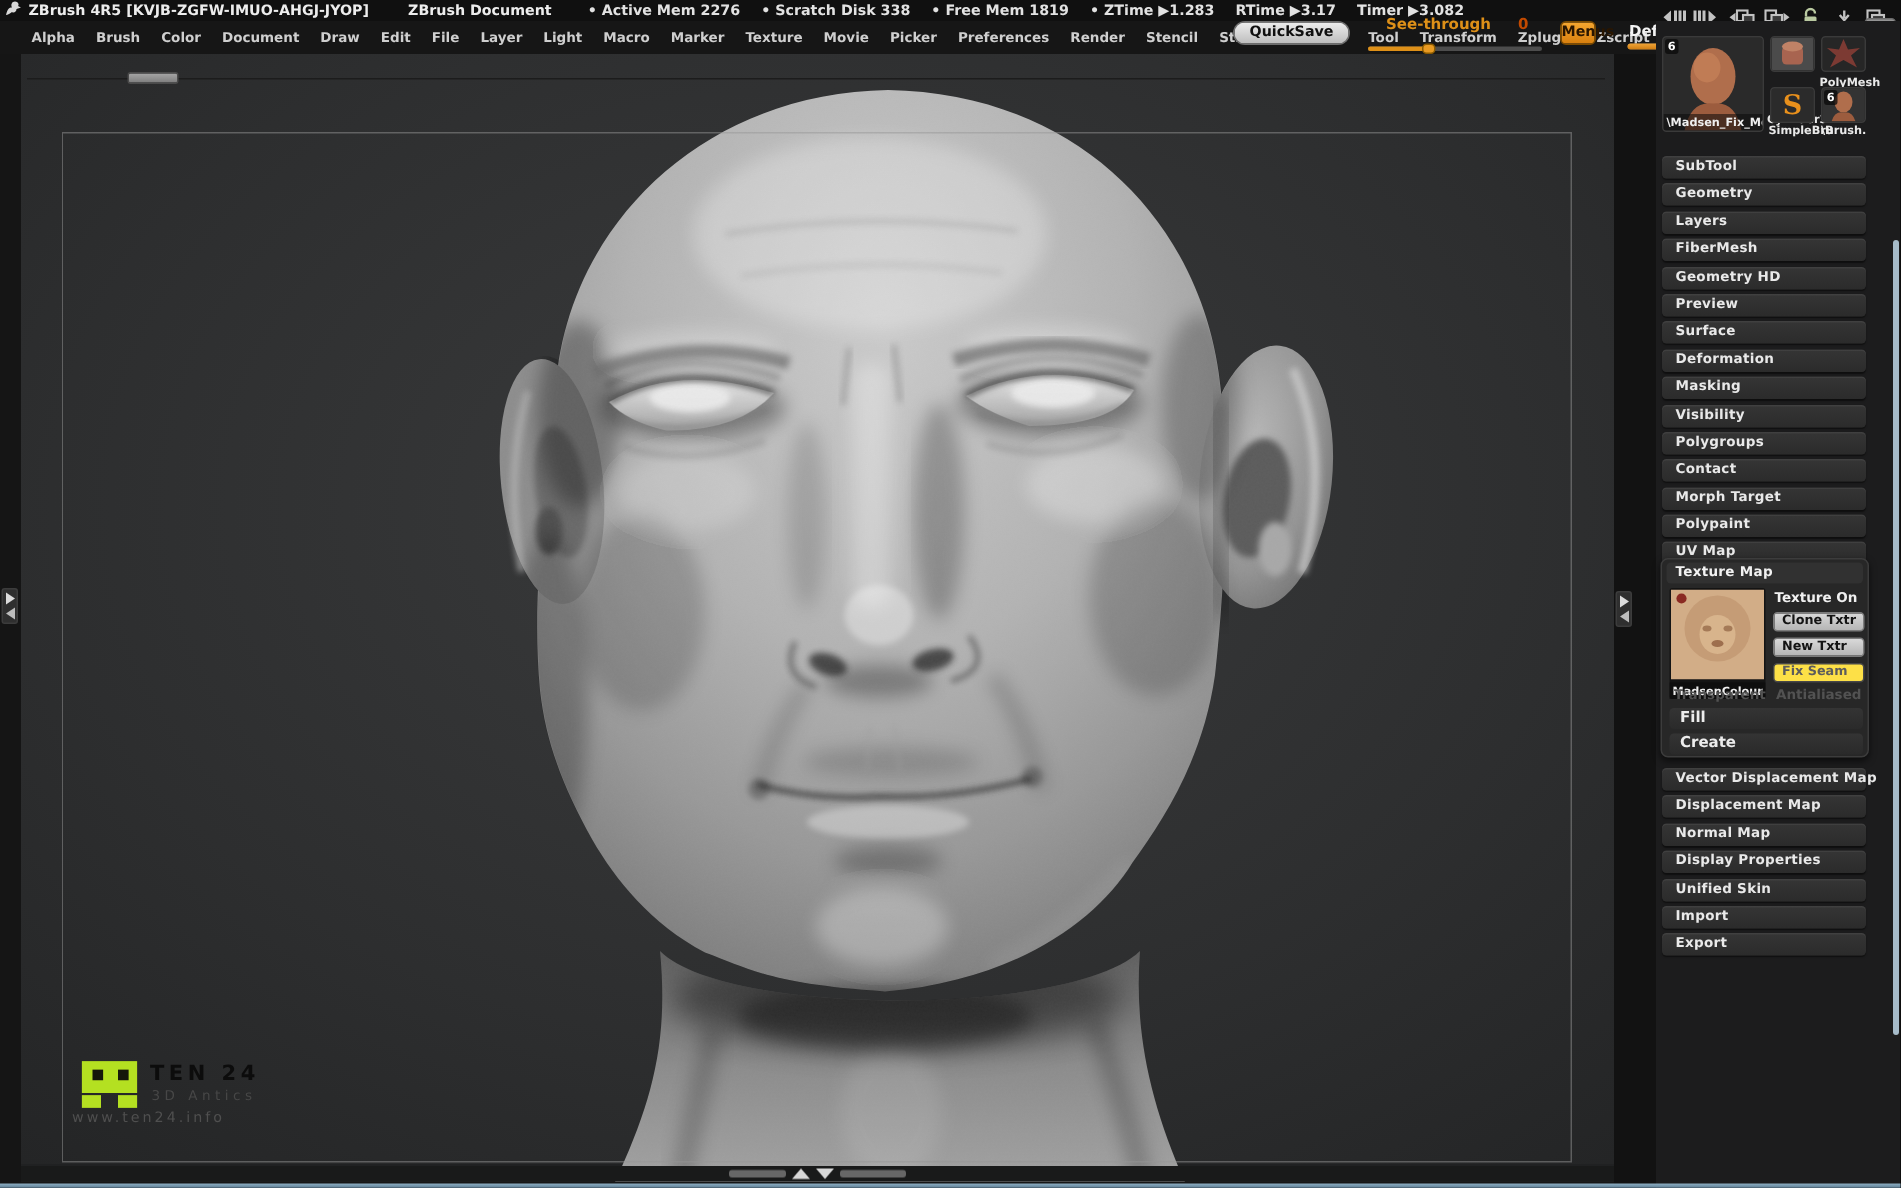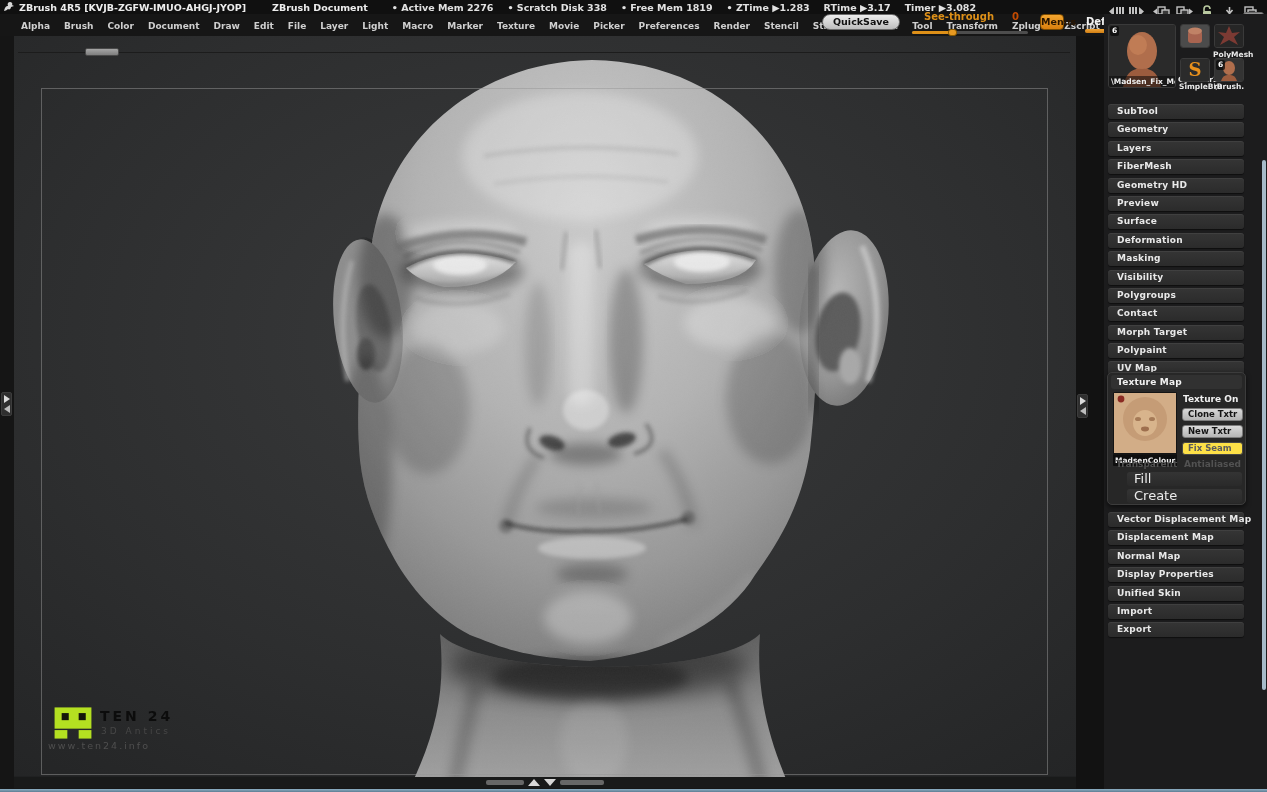--- a/index.html
+++ b/index.html
@@ -84,22 +84,22 @@
              border:1px solid #3c3c3c;border-radius:5px;box-shadow:0 2px 5px rgba(0,0,0,.6);}
   .tex-head{position:absolute;left:3px;top:2px;right:3px;height:14px;background:#313131;border-radius:3px;
             color:#f2f2f2;font-size:9px;font-weight:bold;line-height:14px;padding-left:6px;letter-spacing:.2px;cursor:pointer;}
   .tex-thumb{position:absolute;left:5px;top:19px;width:64px;height:74px;background:#141414;border-radius:2px;}
   .tex-on{position:absolute;left:75px;top:21px;color:#f0f0f0;font-size:9px;font-weight:bold;}
   .tex-btn{position:absolute;left:74px;width:61px;height:13px;background:linear-gradient(#d9d9d9,#b5b5b5);
            border:1px solid #7c7c7c;border-radius:3px;color:#141414;font-size:8.5px;font-weight:bold;
            line-height:11px;padding-left:5px;}
   .tex-btn.disabled{background:#fde047;border:1px solid #474747;color:#5c5c5c;}
   .tex-flag{position:absolute;color:#525252;font-size:9px;font-weight:bold;}
-  .tex-subbar{position:absolute;left:19px;right:3px;height:14px;background:linear-gradient(#343434,#2a2a2a);
-              border-radius:3px;color:#ececec;font-size:13px;font-weight:normal;line-height:14px;padding-left:7px;cursor:pointer;}
+  .tex-subbar{position:absolute;left:5px;right:3px;height:14px;background:linear-gradient(#343434,#2a2a2a);
+              border-radius:3px;color:#ececec;font-size:10px;font-weight:bold;line-height:14px;padding-left:7px;cursor:pointer;}
 
   .tray-gutter{position:absolute;left:158px;top:146px;width:4px;height:530px;background:#a6bbc9;border-radius:2px;}
 
   .blue-border-bottom{left:0;top:789px;width:1267px;height:3px;background:linear-gradient(#8fb0c4,#5d7d93);}
 </style>
 </head>
 <body>
 
 <div class="app">
 

